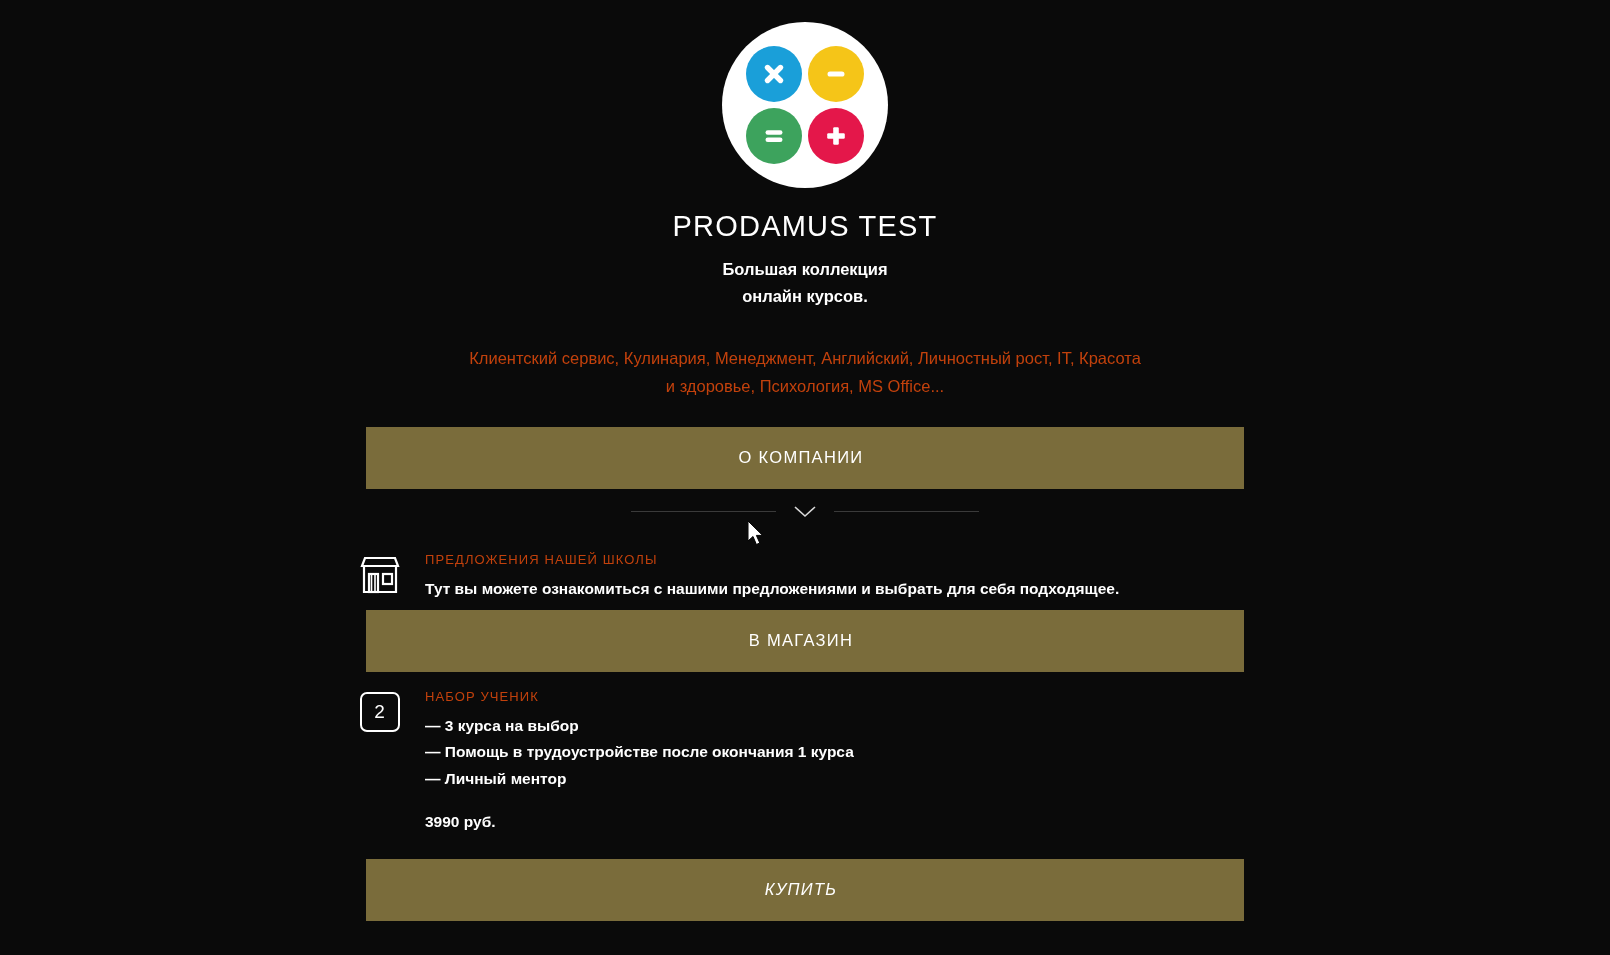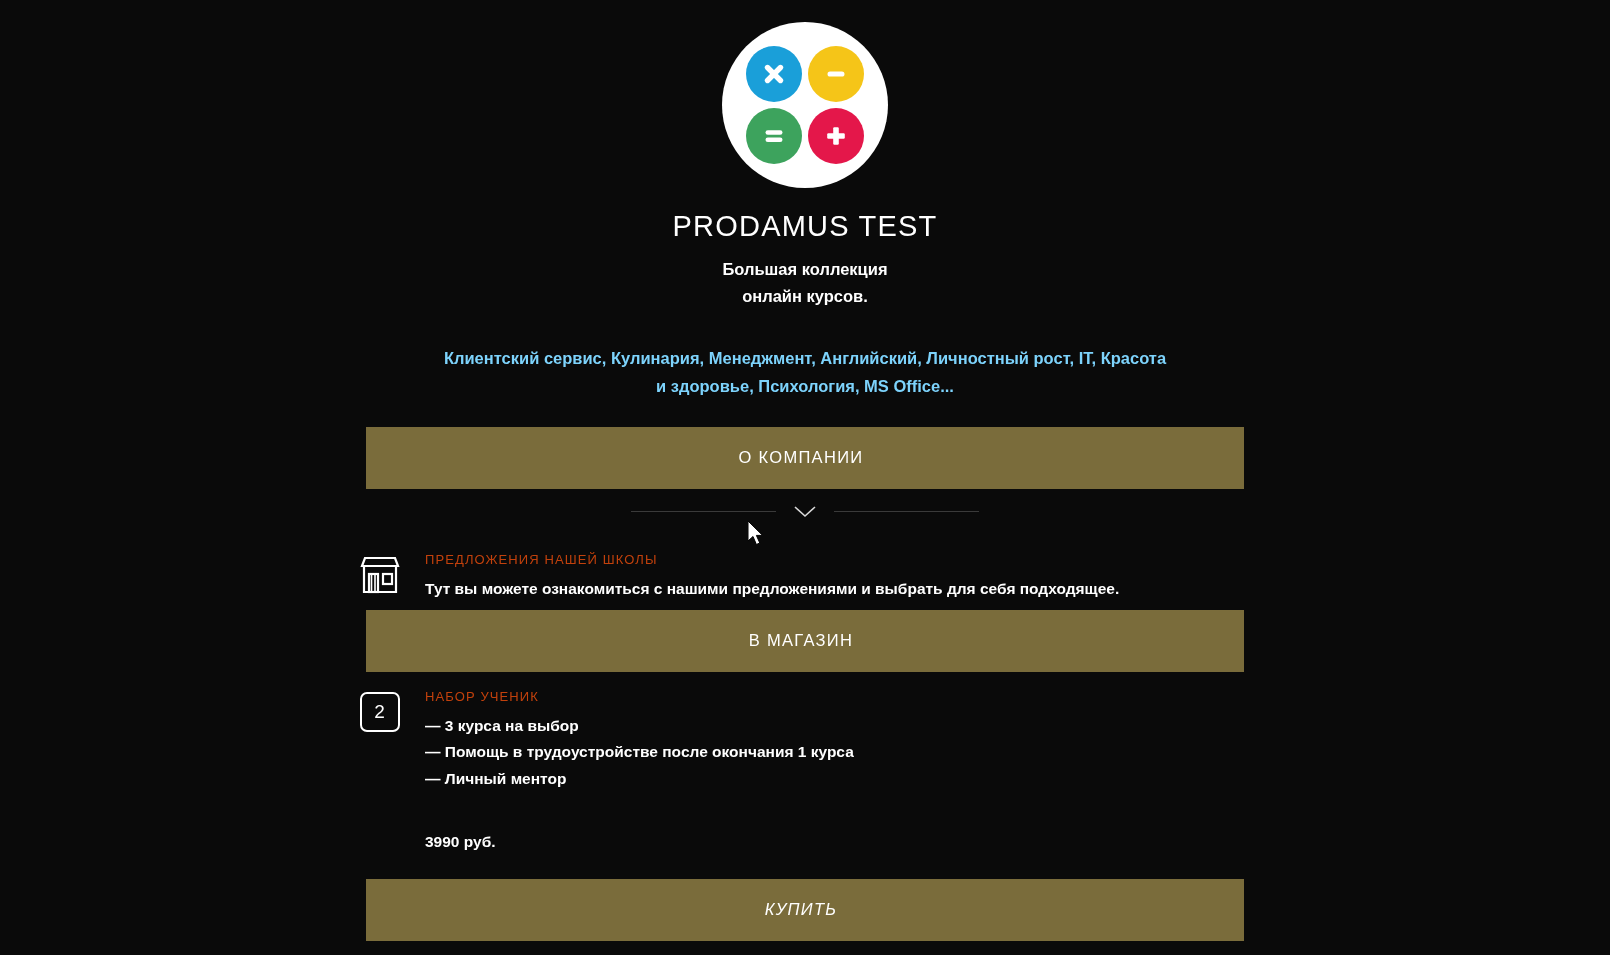--- a/index.html
+++ b/index.html
@@ -76,24 +76,24 @@
     font-size: 16.5px;
     font-weight: 700;
     line-height: 1.62;
     margin-top: 12px;
     color: #ffffff;
     white-space: pre-line;
   }
   .brand-desc {
     text-align: center;
     font-size: 16.5px;
-    font-weight: 700;
+    font-weight: 400;
     line-height: 1.66;
     margin-top: 36px;
-    color: #7dd3fc;
+    color: #c2410c;
     padding: 0 0px;
     white-space: pre-line;
   }
 
   
   .btn {
     display: block;
     width: 878px;
     margin: 0 auto;
     background: #7a6c3b;
@@ -163,21 +163,21 @@
     font-size: 15.5px;
     font-weight: 700;
     line-height: 1.72;
     color: #ffffff;
     white-space: pre-line;
   }
   .offer-price {
     font-size: 15.5px;
     font-weight: 700;
     color: #ffffff;
-    margin-top: 40px;
+    margin-top: 20px;
   }
 
   
   .num-badge {
     width: 40px;
     height: 40px;
     border: 2px solid #ffffff;
     border-radius: 7px;
     display: flex;
     align-items: center;

